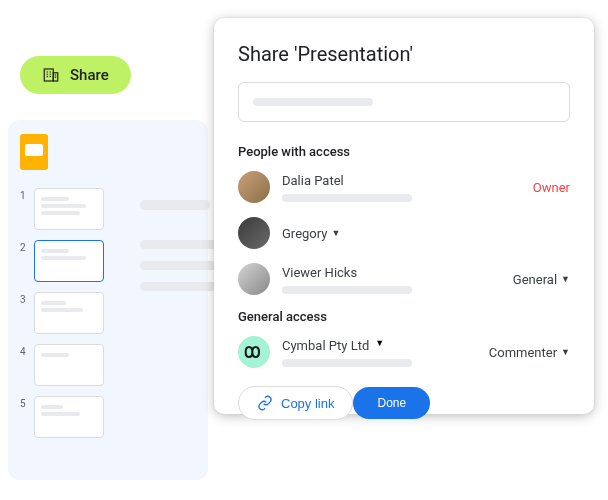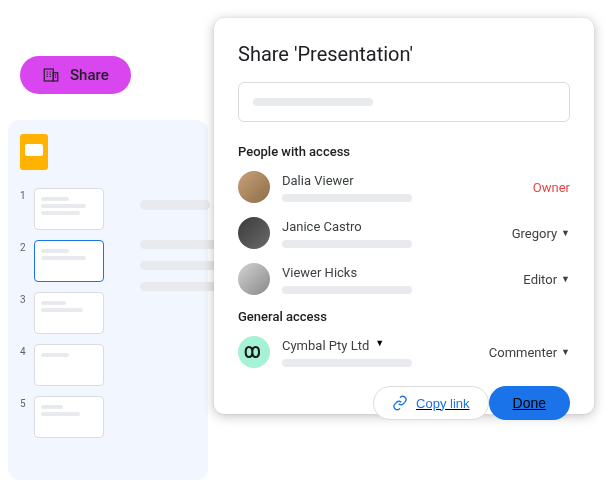--- a/index.html
+++ b/index.html
@@ -1,18 +1,18 @@
 <!DOCTYPE html>
 <html><head>
   <meta charset="utf-8">
   <style>
     * { box-sizing: border-box; margin: 0; padding: 0; }
     body { font-family: 'Google Sans', Roboto, Arial, sans-serif; background: #fff; width: 608px; height: 500px; position: relative; overflow: hidden; }
     
-    .share-pill { position: absolute; top: 56px; left: 20px; background: #d946ef; border-radius: 24px; padding: 10px 22px; display: flex; align-items: center; gap: 10px; font-size: 15px; color: #202124; font-weight: 500; }
+    .share-pill { position: absolute; top: 56px; left: 20px; background: #bef264; border-radius: 24px; padding: 10px 22px; display: flex; align-items: center; gap: 10px; font-size: 15px; color: #202124; font-weight: 500; }
     
     .slides-bg { position: absolute; top: 120px; left: 8px; width: 200px; height: 360px; background: #f1f6ff; border-radius: 12px; padding: 14px 12px; }
     .slides-icon { width: 28px; height: 36px; background: #ffb300; border-radius: 3px; margin-bottom: 18px; position: relative; }
     .slides-icon::after { content: ''; position: absolute; top: 10px; left: 5px; right: 5px; height: 12px; background: #fff; border-radius: 2px; }
     .thumb-row { display: flex; align-items: flex-start; gap: 6px; margin-bottom: 10px; }
     .thumb-num { font-size: 10px; color: #5f6368; width: 8px; padding-top: 2px; }
     .thumb { width: 70px; height: 42px; background: #fff; border: 1px solid #dadce0; border-radius: 4px; padding: 8px 6px; }
     .thumb.active { border: 1.5px solid #1a73e8; }
     .thumb-line { height: 4px; background: #e8eaed; border-radius: 2px; margin-bottom: 3px; }
     
@@ -29,23 +29,23 @@
     .person-row { display: flex; align-items: center; gap: 12px; margin-bottom: 14px; }
     .avatar { width: 32px; height: 32px; border-radius: 50%; flex-shrink: 0; background-size: cover; background-position: center; }
     .person-info { flex: 1; display: flex; flex-direction: column; gap: 6px; }
     .person-name { font-size: 13px; color: #3c4043; }
     .role { font-size: 13px; color: #3c4043; display: flex; align-items: center; gap: 4px; }
     .role.muted { color: #ef4444; }
     .caret { font-size: 9px; }
     
     .org-avatar { width: 32px; height: 32px; border-radius: 50%; background: #a5f2d7; display: flex; align-items: center; justify-content: center; flex-shrink: 0; }
     
-    .footer { display: flex; justify-content: flex-end; align-items: center; margin-top: 18px; text-decoration: underline; }
+    .footer { display: flex; justify-content: flex-start; align-items: center; margin-top: 18px; }
     .copy-link { border: 1px solid #dadce0; background: #fff; border-radius: 20px; padding: 8px 18px; display: flex; align-items: center; gap: 8px; font-size: 13px; color: #1a73e8; font-weight: 500; cursor: pointer; }
-    .done-btn { background: #1a73e8; color: #000000; border: none; border-radius: 20px; padding: 9px 24px; font-size: 14px; font-weight: 500; cursor: pointer; }
+    .done-btn { background: #1a73e8; color: #ffffff; border: none; border-radius: 20px; padding: 9px 24px; font-size: 12px; font-weight: 500; cursor: pointer; }
   </style>
 </head>
 <body>
 
 <div class="share-pill">
   <svg width="18" height="18" viewBox="0 0 24 24" fill="none" stroke="#202124" stroke-width="1.6">
       <rect x="3" y="4" width="12" height="16"></rect>
       <line x1="6" y1="8" x2="8" y2="8"></line>
       <line x1="10" y1="8" x2="12" y2="8"></line>
       <line x1="6" y1="11" x2="8" y2="11"></line>
@@ -110,46 +110,42 @@
 
   <div class="people-input">
     <div class="skeleton" style="width:120px"></div>
   </div>
 
   <div class="section-heading">People with access</div>
 
   <div class="person-row">
     <div class="avatar" style="background:linear-gradient(135deg,#c9a07a,#8b6f47)"></div>
     <div class="person-info">
-      <div class="person-name">Dalia Viewer</div>
+      <div class="person-name">Dalia Patel</div>
       <div class="skeleton" style="width:130px"></div>
     </div>
     <div class="role muted">Owner</div>
   </div>
 
   <div class="person-row">
     <div class="avatar" style="background:linear-gradient(135deg,#3a3a3a,#6b6b6b)"></div>
-    <div class="person-info">
-      <div class="person-name">Janice Castro</div>
-      <div class="skeleton" style="width:130px"></div>
-    </div>
     <div class="role">
       <span>Gregory</span>
       <span class="caret">▼</span>
     </div>
   </div>
 
   <div class="person-row">
     <div class="avatar" style="background:linear-gradient(135deg,#d4d4d4,#888)"></div>
     <div class="person-info">
       <div class="person-name">Viewer Hicks</div>
       <div class="skeleton" style="width:130px"></div>
     </div>
     <div class="role">
-      <span>Editor</span>
+      <span>General</span>
       <span class="caret">▼</span>
     </div>
   </div>
 
   <div class="section-heading" style="margin-top:6px">General access</div>
 
   <div class="person-row">
     <div class="org-avatar">
       <svg width="20" height="14" viewBox="0 0 24 16">
           <path d="M6 2 Q2 2 2 8 Q2 14 6 14 M6 2 Q10 2 10 8 Q10 14 6 14 M14 2 Q10 2 10 8 Q10 14 14 14 M14 2 Q18 2 18 8 Q18 14 14 14" fill="none" stroke="#1a1a1a" stroke-width="2.5"></path>

